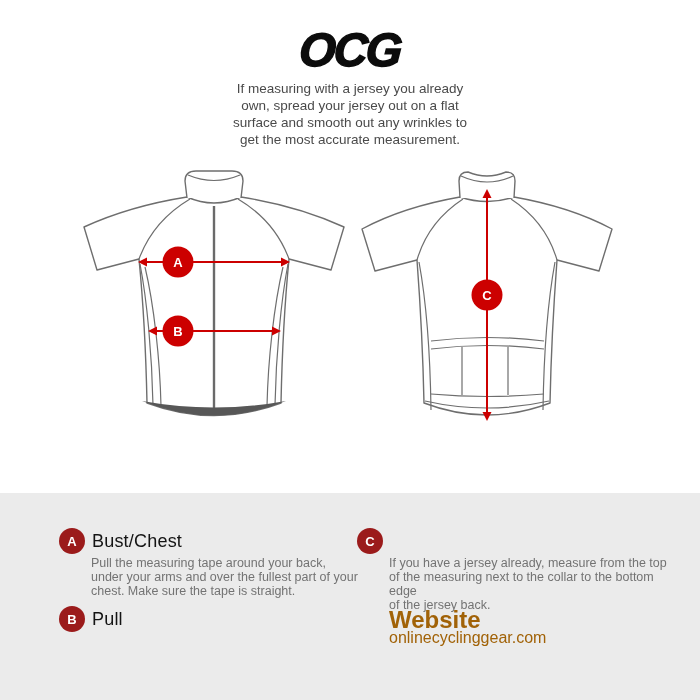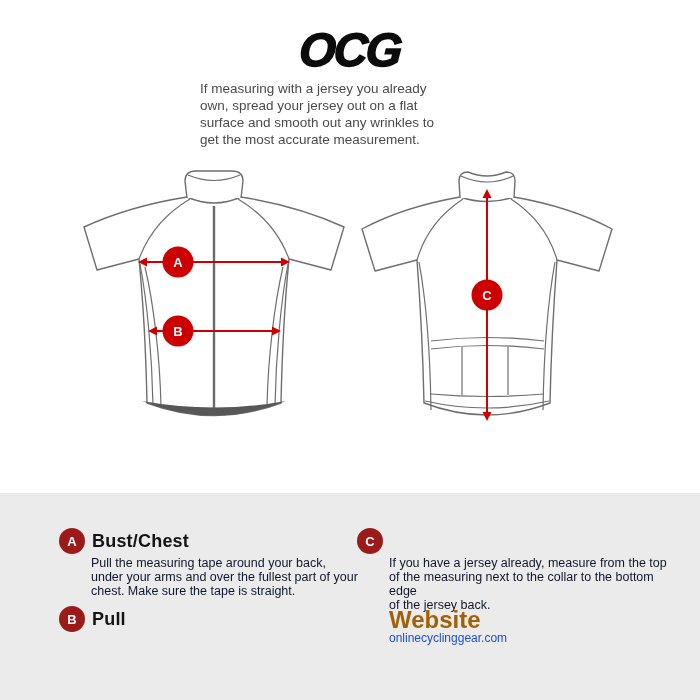--- a/index.html
+++ b/index.html
@@ -14,21 +14,21 @@
   .logo {
     position:absolute; left:0; top:22px; width:700px; text-align:center;
     font-size:47px; font-weight:bold; font-style:italic; color:#0c0c0c;
     letter-spacing:-2px; transform:skewX(-4deg);
     -webkit-text-stroke:1.5px #0c0c0c;
   }
 
   
   .intro {
     position:absolute; left:200px; top:80px; width:300px;
-    font-size:13.5px; line-height:17px; color:#4a4a4a;
+    text-align:center; font-size:13.5px; line-height:17px; color:#4a4a4a;
     white-space:pre-line;
   }
 
   
   .svg-front { position:absolute; left:60px; top:160px; }
   .svg-back  { position:absolute; left:355px; top:160px; }
   .outline { fill:#ffffff; stroke:#6e6e6e; stroke-width:1.4; stroke-linejoin:round; }
   .seam    { fill:none; stroke:#6e6e6e; stroke-width:1.2; }
   .zipper  { fill:none; stroke:#6a6a6a; stroke-width:2.4; }
   .hem     { fill:#575757; stroke:none; }
@@ -46,30 +46,30 @@
     background:#ebebeb;
   }
   .legend-block { position:absolute; }
   .legend-head { display:flex; align-items:center; }
   .badge {
     width:26px; height:26px; border-radius:50%; background:#9b1b1b;
     color:#ffffff; font-size:13px; font-weight:bold;
     display:flex; align-items:center; justify-content:center; flex:0 0 26px;
   }
   .legend-title {
-    margin-left:7px; font-size:18px; font-weight:bold; color:#141414;
+    margin-left:7px; font-size:18px; font-weight:normal; color:#141414;
     line-height:26px; letter-spacing:0.2px;text-align:center;
   }
   .legend-desc {
     margin-left:32px; margin-top:2px; font-size:12.5px; line-height:14px;
-    color:#0f172a; white-space:pre-line;
+    color:#737373; white-space:pre-line;
   }
   .website-block { position:absolute; }
   .website-title { font-size:24px; font-weight:bold; color:#a16207; line-height:22px; }
-  .website-line { font-size:12px; line-height:14px; color:#1d4ed8; }
+  .website-line { font-size:16px; line-height:14px; color:#a16207; }
 </style>
 </head>
 <body>
 
 <div class="page">
 
   <div class="logo">OCG</div>
 
   <div class="intro">If measuring with a jersey you already
 own, spread your jersey out on a flat

